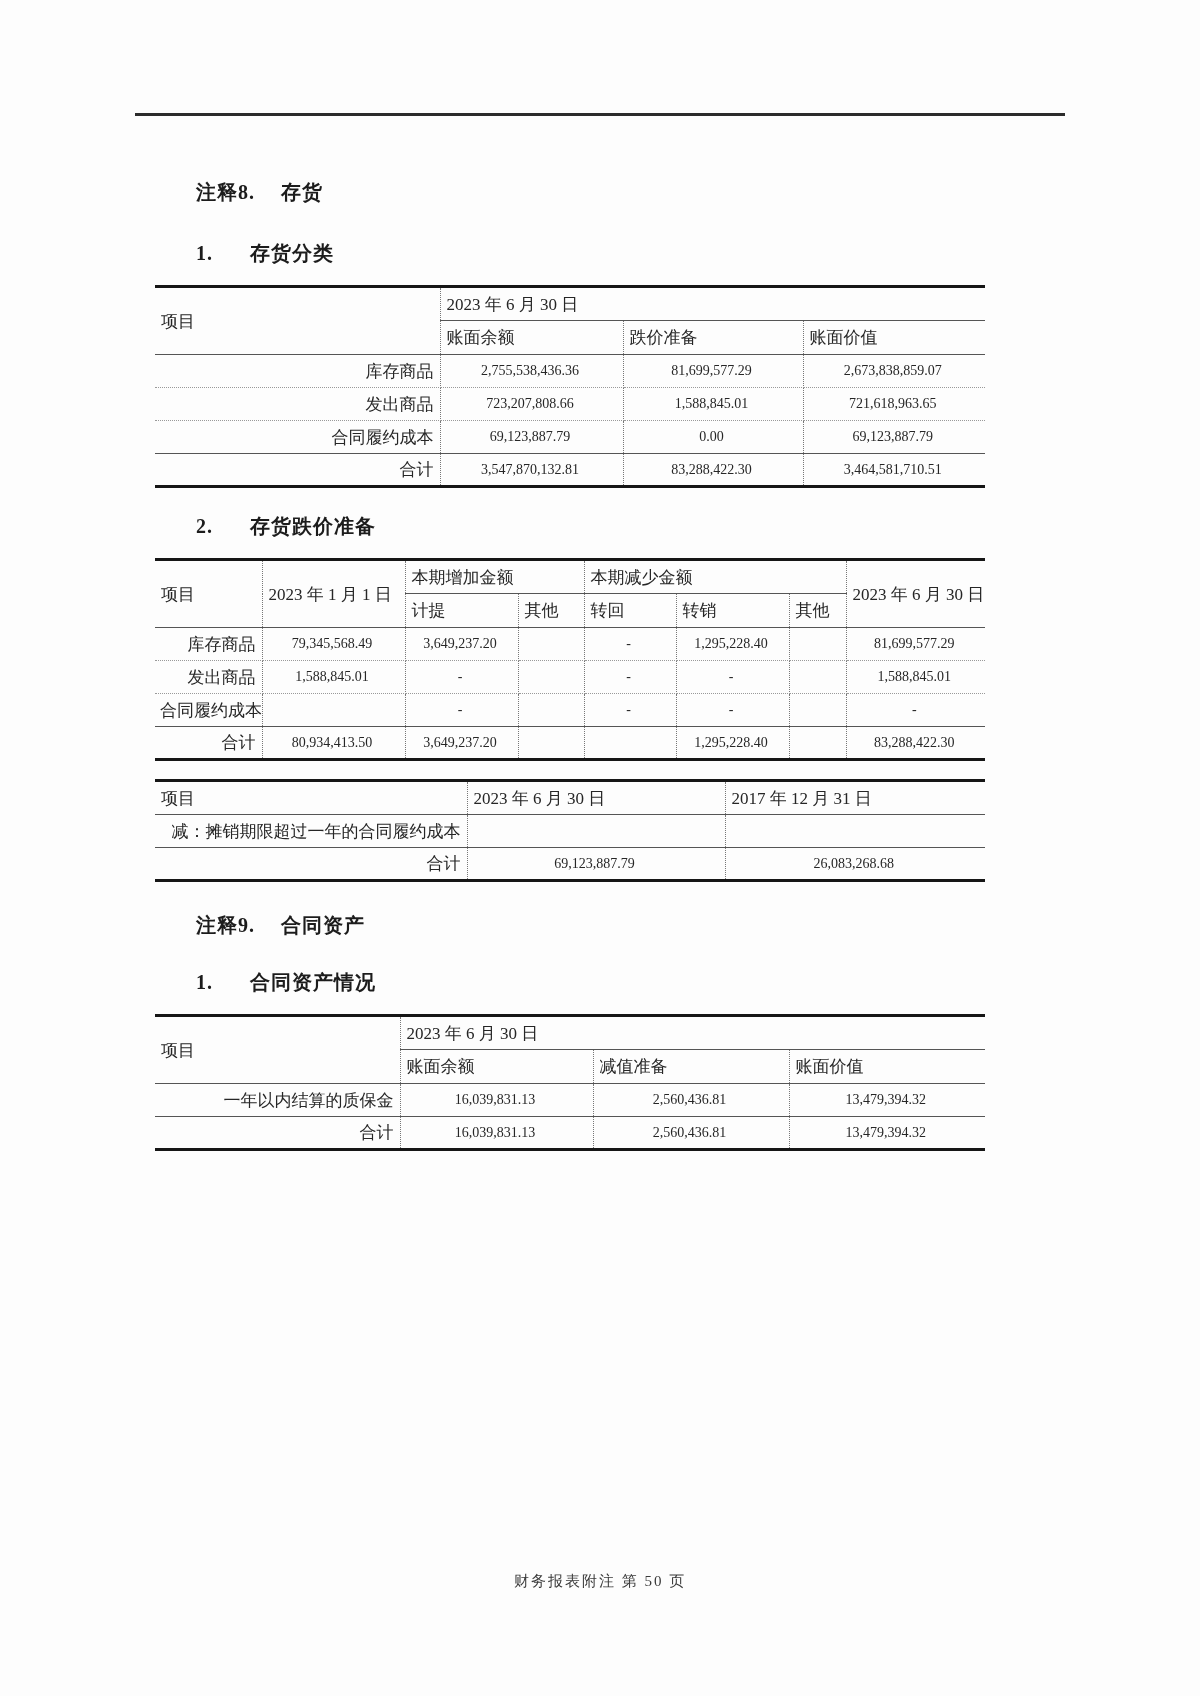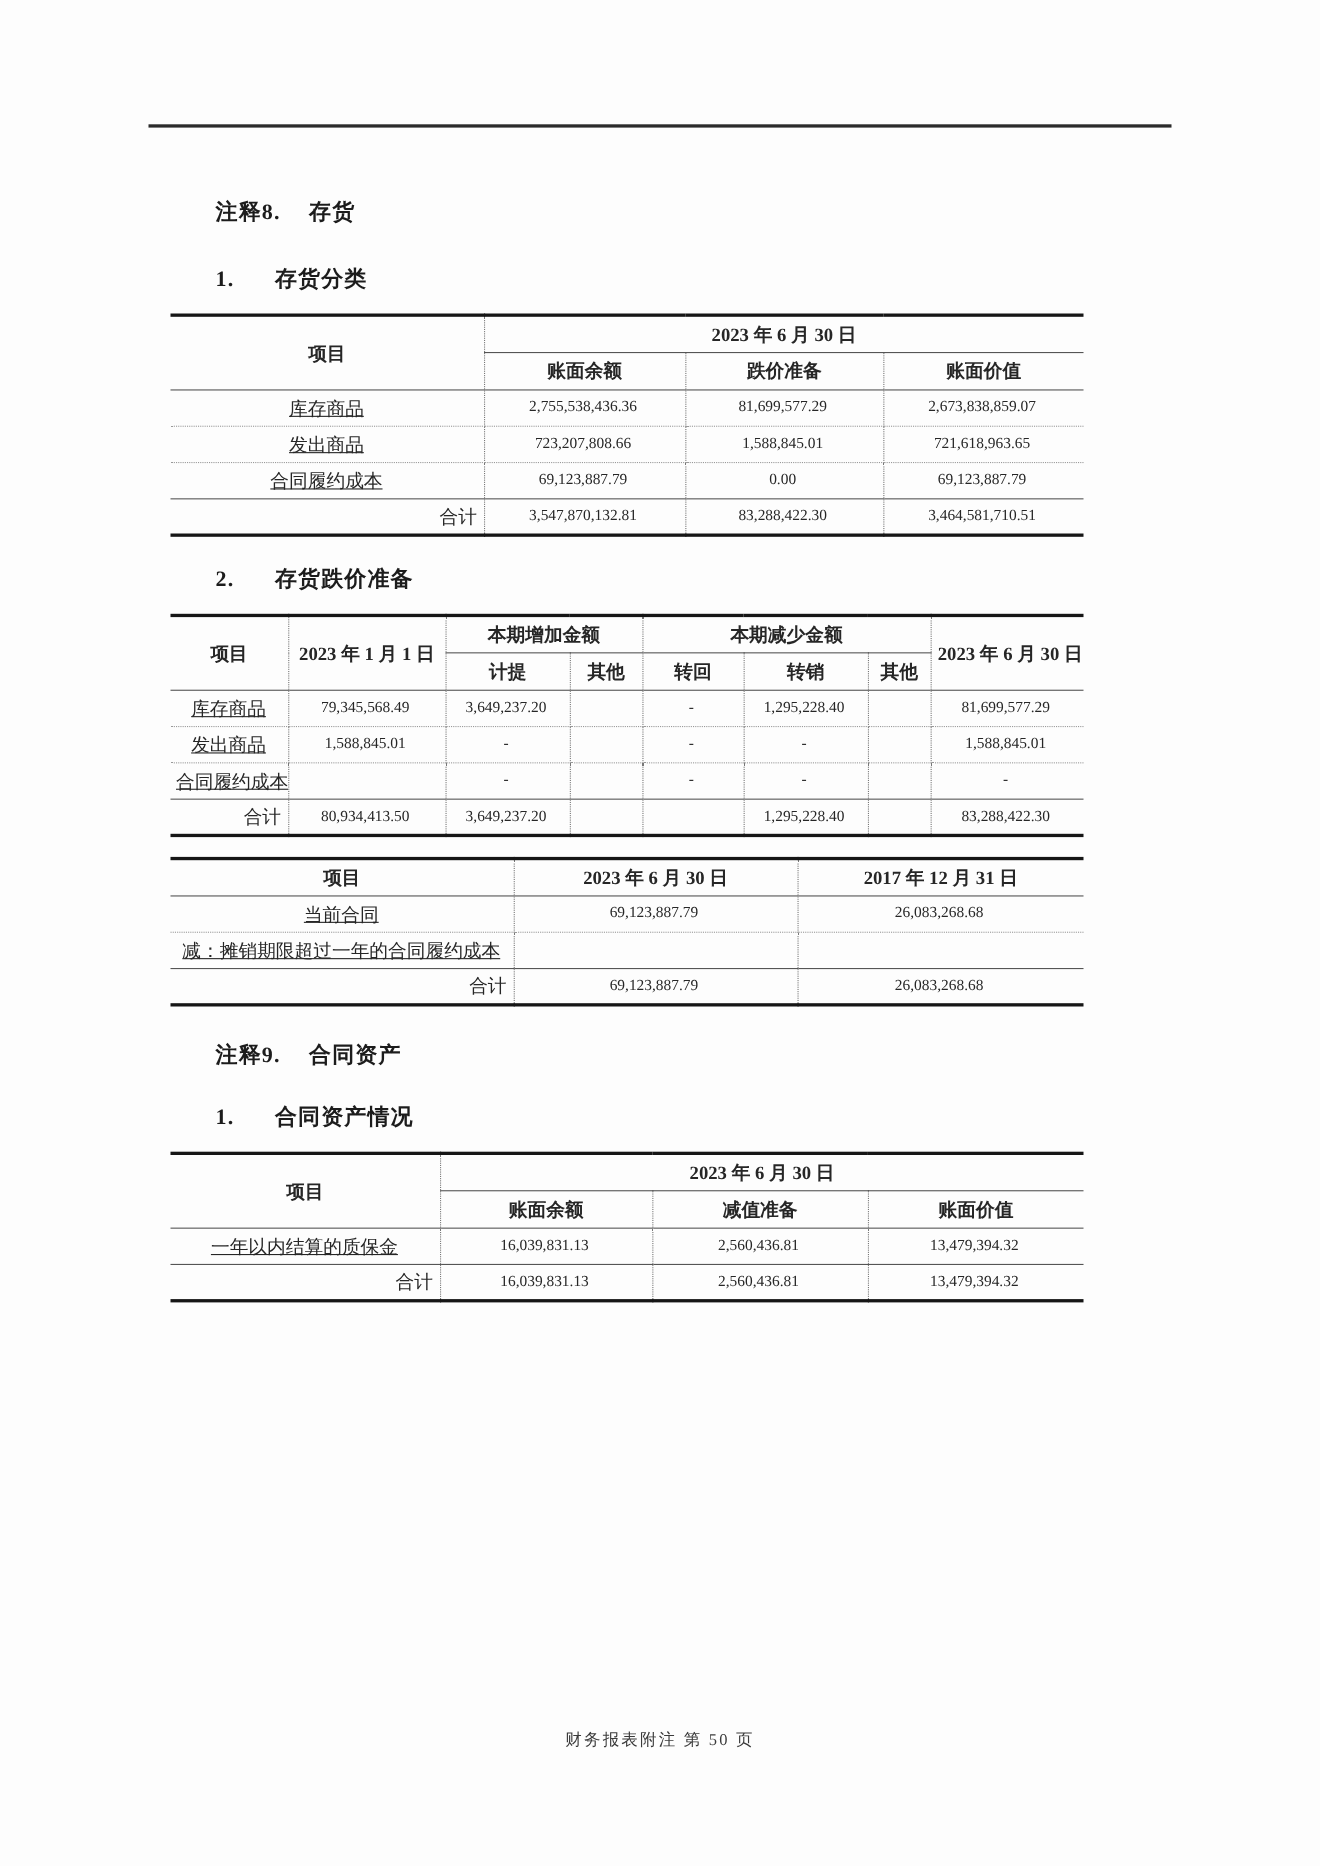--- a/index.html
+++ b/index.html
@@ -41,33 +41,33 @@
   table {
     margin:18px 0 0 155px;
     width:830px;
     border-collapse:collapse;
     table-layout:fixed;
     border-top:3px solid #161616;
     border-bottom:3px solid #161616;
     font-size:17px;
     color:#262626;
   }
-  th { font-weight:bold; text-align:center; }
+  th { font-weight:normal; text-align:left; }
   th, td { padding:0 6px; overflow:hidden; white-space:nowrap; }
   thead th { height:34px; border-bottom:1px solid #555; }
   tbody td { height:33px; border-bottom:1px dotted #999; }
   tbody tr.total td { border-top:1px solid #555; border-bottom:none; }
   .vline { border-right:1px dotted #777; }
   .num {
     text-align:center;
     padding-right:9px;
     font-family:Liberation Serif, serif;
     font-size:14px;
   }
-  .item-cell { text-align:center; padding-left:5px;text-decoration:underline; }
+  .item-cell { text-align:right; padding-left:5px; }
   .total-label { text-align:right; }
 
   .footer {
     position:absolute; left:0; top:1572px; width:1200px;
     text-align:center;
     font-size:15px;
     color:#3a3a3a;
     letter-spacing:2px;
   }
 </style>
@@ -217,25 +217,20 @@
       </colgroup>
       <thead>
         <tr>
           <th class="vline">项目</th>
           <th class="vline">2023 年 6 月 30 日</th>
           <th>2017 年 12 月 31 日</th>
         </tr>
       </thead>
       <tbody>
         <tr>
-          <td class="item-cell vline">当前合同</td>
-          <td class="num vline">69,123,887.79</td>
-          <td class="num">26,083,268.68</td>
-        </tr>
-        <tr>
           <td class="item-cell vline">减：摊销期限超过一年的合同履约成本</td>
           <td class="num vline"></td>
           <td class="num"></td>
         </tr>
         <tr class="total">
           <td class="total-label vline">合计</td>
           <td class="num vline">69,123,887.79</td>
           <td class="num">26,083,268.68</td>
         </tr>
       </tbody>

